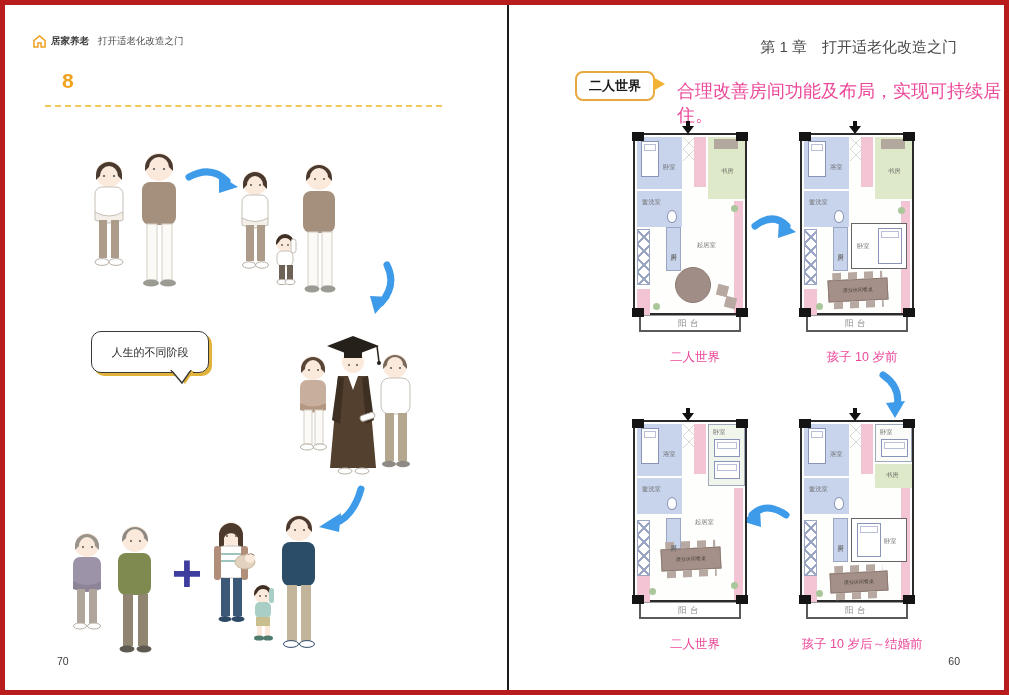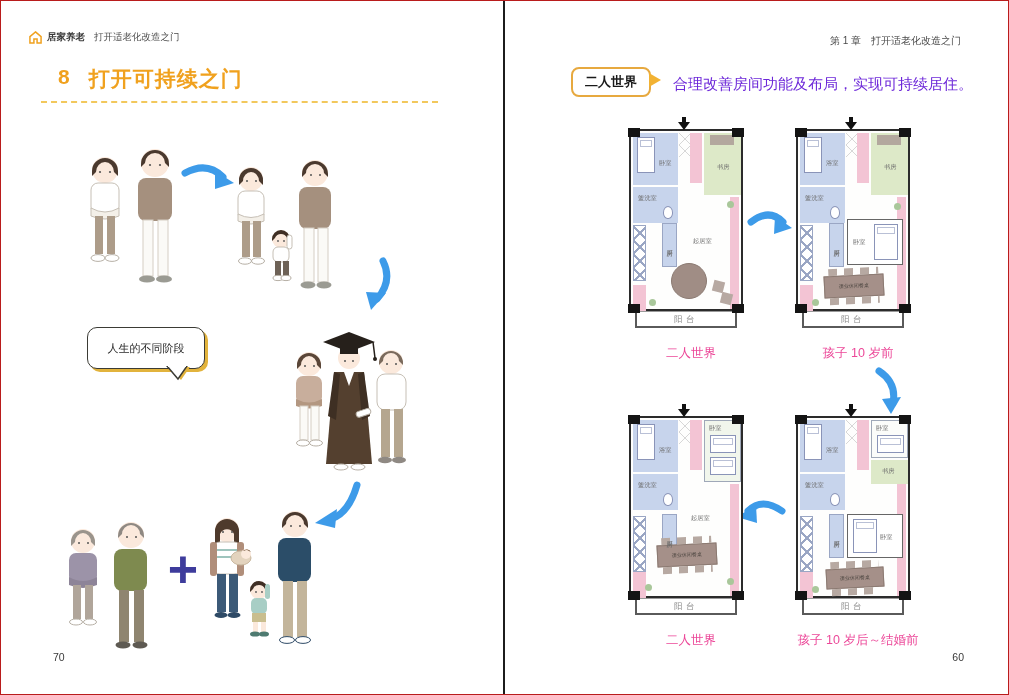--- a/index.html
+++ b/index.html
@@ -1,26 +1,26 @@
 <!DOCTYPE html>
 <html><head>
 <meta charset="utf-8">
 <style>
   * { margin:0; padding:0; box-sizing:border-box; }
   html,body { background:#E9E9E9; }
   body { font-family:"Liberation Sans","DejaVu Sans",sans-serif; }
   .spread { position:relative; width:1009px; height:695px; background:#FFFFFF;
-            border:1px solid #b91c1c; overflow:hidden; }
+            border:5px solid #b91c1c; overflow:hidden; }
   .divider { position:absolute; left:502px; top:0; width:2px; height:695px; background:#1C1C1C; }
 
   
   .hdr-left { position:absolute; left:28px; top:30px; display:flex; align-items:center; gap:5px;
               font-size:9.5px; color:#4A4A4A; }
   .hdr-left .brand { font-weight:bold; color:#3A3A3A; margin-right:4px; }
-  .hdr-right { position:absolute; right:47px; top:33px; font-size:10px; color:#4A4A4A; }
+  .hdr-right { position:absolute; right:47px; top:33px; font-size:15px; color:#4A4A4A; }
   .pagenum { position:absolute; font-size:10.5px; color:#3A3A3A; }
   .pn-left { left:52px; top:650px;text-align:center; }
   .pn-right { right:44px; top:650px; }
 
   
   .title-row { position:absolute; left:57px; top:64px; display:flex; gap:18px;
                font-size:21px; font-weight:bold; color:#F0A11E; letter-spacing:1px; }
   .title-dash { position:absolute; left:40px; top:88px; width:397px; height:14px;
                 border-bottom:2px dashed #F2C85C; }
 
@@ -37,21 +37,21 @@
   
   .plus { position:absolute; left:163px; top:550px; width:38px; height:38px;
           font-size:52px; line-height:36px; font-weight:bold; color:#3E3C9C; text-align:center; }
 
   
   .badge { position:absolute; left:570px; top:66px; border:2px solid #E7A93F; border-radius:8px;
            padding:4px 12px; font-size:13px; font-weight:bold; color:#1A1A1A; background:#fff; }
   .badge-tri { position:absolute; left:648px; top:72px; width:0; height:0;
                border-top:7px solid transparent; border-bottom:7px solid transparent;
                border-left:12px solid #F2B233; }
-  .lead { position:absolute; left:672px; top:74px; font-size:15px; color:#6d28d9; }
+  .lead { position:absolute; left:672px; top:74px; font-size:18px; color:#ec4899; }
 
   
   .plan { position:absolute; width:124px; }
   .fp { position:relative; width:114px; height:182px; border:2px solid #2B2B2B; background:#FEFEFD; }
   .col { position:absolute; width:12px; height:9px; background:#141414; z-index:4; }
   .col.tl{left:-3px;top:-3px} .col.tr{right:-3px;top:-3px}
   .col.bl{left:-3px;bottom:-4px} .col.br{right:-3px;bottom:-4px}
   .entry-arrow { position:absolute; left:47px; top:-14px; width:12px; height:13px; z-index:4; }
   .entry-arrow::before { content:""; position:absolute; left:4px; top:0; width:4px; height:6px; background:#111; }
   .entry-arrow::after { content:""; position:absolute; left:0; top:5px; width:0; height:0;
@@ -118,21 +118,20 @@
     <div class="hdr-left">
       <svg width="13" height="13" viewBox="0 0 14 14">
         <path d="M7 1 L13 6 V13 H8.7 V8.6 H5.3 V13 H1 V6 Z" fill="none" stroke="#F0A11E" stroke-width="1.6"></path>
       </svg>
       <span class="brand">居家养老</span>
       <span>打开适老化改造之门</span>
     </div>
 
     <div class="title-row">
       <span>8</span>
-      <span>打开可持续之门</span>
     </div>
     <div class="title-dash"></div>
 
     <svg class="fig" style="left:72px;top:137px" width="116" height="156" viewBox="0 0 116 156">
       <g>
         <circle cx="32" cy="32" r="13" fill="#FBE9DC"></circle>
         <path d="M19,33 a13,13 0 0 1 26,0 v5 l-4,-4 a9,10 0 0 0 -18,0 l-4,4 z" fill="#4A392E"></path>
         <circle cx="27" cy="34" r="1.1" fill="#555"></circle>
           <circle cx="37" cy="34" r="1.1" fill="#555"></circle>
         <rect x="18" y="45" width="28" height="31" rx="7" fill="#FFFFFF" stroke="#C6BFB5"></rect>

